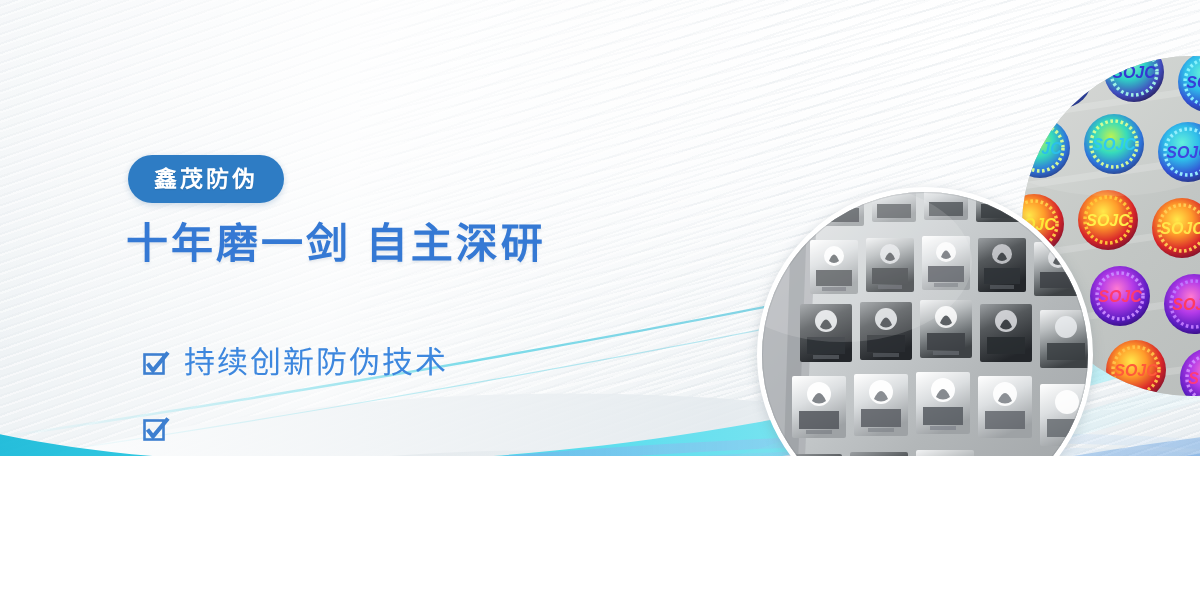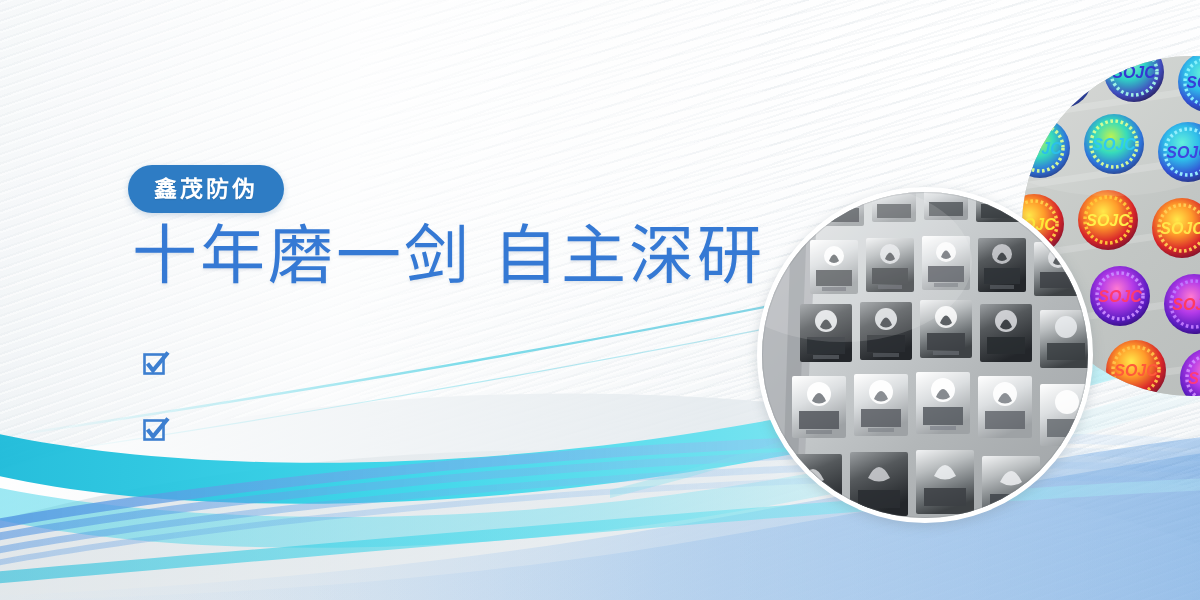--- a/index.html
+++ b/index.html
@@ -2,21 +2,21 @@
 <html lang="zh-CN"><head>
 <meta charset="utf-8">
 <title>Banner</title>
 <style>
   html,body{margin:0;padding:0;background:#ffffff;}
   *{box-sizing:border-box;}
 
   .banner{
     position:relative;
     width:1200px;
-    height:600px;
+    height:456px;
     overflow:hidden;
     font-family:"Liberation Sans","DejaVu Sans",sans-serif;
     background:
       radial-gradient(120% 90% at 78% 8%, #ffffff 0%, #fbfcfd 38%, #f2f5f7 72%, #eaeff2 100%),
       linear-gradient(135deg,#eef2f5 0%,#f7f9fa 42%,#ffffff 68%,#f0f4f6 100%);
   }
 
   
   .bg-layer{position:absolute;inset:0;pointer-events:none;}
 
@@ -56,38 +56,37 @@
 
   
   .badge{
     position:absolute; left:128px; top:155px;
     height:48px;
     display:flex; align-items:center;
     padding:0 26px;
     border-radius:26px;
     background:#2e7cc4;
     box-shadow:0 2px 6px rgba(30,90,150,.22);
-    margin-top:10px;
   }
   .badge-text{
     color:#ffffff;
     font-size:23px;
     font-weight:bold;
     letter-spacing:3px;
     line-height:1;
     white-space:nowrap;
     text-shadow:0 1px 1px rgba(0,0,0,.12);
   }
 
   
   .headline{
-    position:absolute; left:132px; top:222px;
+    position:absolute; left:126px; top:222px;
     color:#3579d4;
-    font-size:65px;
-    font-weight:normal;
+    font-size:42px;
+    font-weight:bold;
     letter-spacing:3px;
     line-height:1.05;
     white-space:nowrap;
     text-shadow:0 2px 3px rgba(120,140,160,.18);
   }
 
   
   .bullets{position:absolute; left:142px; top:336px;}
   .bullet{
     display:flex;
@@ -587,20 +586,21 @@
 
   <div class="bullets">
 
     <div class="bullet">
       <span class="check-icon">
         <svg viewBox="0 0 28 28" width="28" height="28">
           <rect x="2.5" y="5.5" width="19" height="19" fill="none" stroke="#3d7fd0" stroke-width="2.6"></rect>
           <path d="M5.5,14.5 L11,21.5 L26,3.5" fill="none" stroke="#3d7fd0" stroke-width="4.2" stroke-linecap="butt" stroke-linejoin="miter"></path>
         </svg>
       </span>
+      <span class="bullet-text">持续创新防伪技术</span>
     </div>
 
     <div class="bullet">
       <span class="check-icon">
         <svg viewBox="0 0 28 28" width="28" height="28">
           <rect x="2.5" y="5.5" width="19" height="19" fill="none" stroke="#3d7fd0" stroke-width="2.6"></rect>
           <path d="M5.5,14.5 L11,21.5 L26,3.5" fill="none" stroke="#3d7fd0" stroke-width="4.2" stroke-linecap="butt" stroke-linejoin="miter"></path>
         </svg>
       </span>
     </div>

